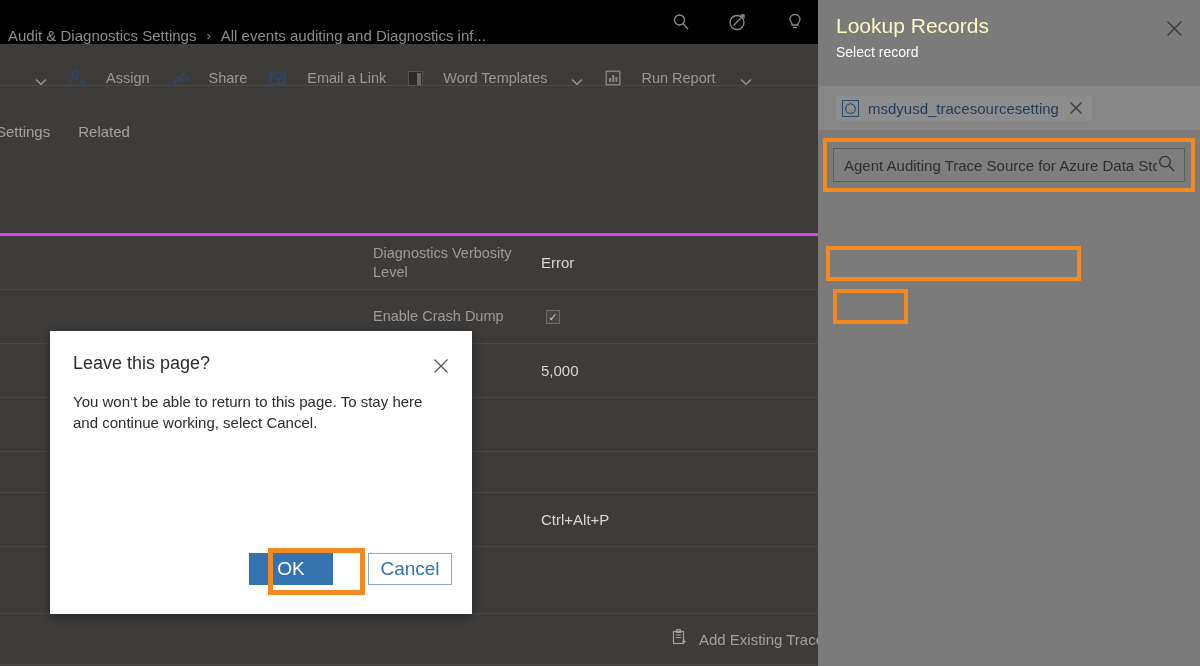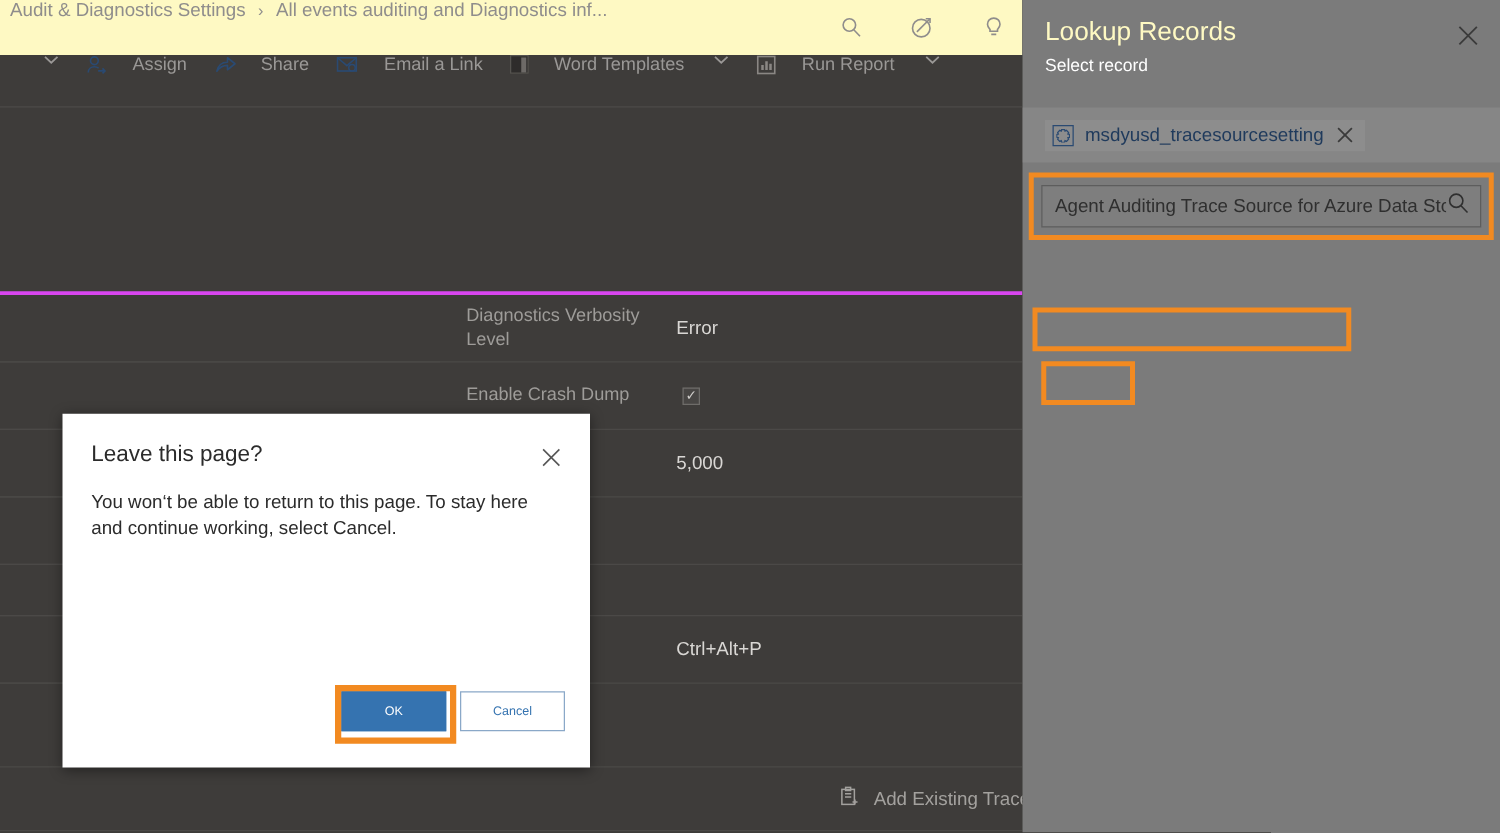--- a/index.html
+++ b/index.html
@@ -26,23 +26,23 @@
     width: 818px;
     height: 666px;
     background: #3e3c3a;
     overflow: hidden;
   }
 
   .app-topbar {
     position: absolute;
     left: 0; top: 0;
     width: 818px; height: 44px;
-    background: #fef9c3;
-    display: flex;
-    align-items: flex-start;
+    background: #000000;
+    display: flex;
+    align-items: flex-end;
   }
   .breadcrumb {
     display: flex;
     align-items: center;
     gap: 10px;
     margin-left: 8px;
     color: #8f8d8c;
     font-size: 15px;
     white-space: nowrap;
   }
@@ -65,21 +65,21 @@
     left: 0; top: 44px;
     width: 818px; height: 42px;
     background: #3e3c3a;
     border-bottom: 1px solid #4c4a48;
     display: flex;
     align-items: center;
     gap: 0px;
   }
   .cmd {
     display: flex;
-    align-items: flex-start;
+    align-items: flex-end;
     gap: 20px;
     padding: 0 11px;
     height: 42px;
     color: #9a9896;
     font-size: 14.5px;
     white-space: nowrap;
   }
   .cmd .chev { margin-left: 4px; }
   .cmd svg { display: block; flex: none; }
 
@@ -313,26 +313,27 @@
     left: 0; top: 222px;
     width: 422px;
     display: flex;
     justify-content: flex-end;
     gap: 11px;
     padding-right: 20px;
   }
   .btn {
     height: 32px;
     min-width: 84px;
-    font-size: 10px;
+    font-size: 19px;
     font-family: "Liberation Sans", sans-serif;
     cursor: pointer;
     display: flex;
     align-items: center;
     justify-content: center;
+    margin-left: 24px;
   }
   .btn-primary {
     background: #3573b0;
     border: 1px solid #3573b0;
     color: #ffffff;
   }
   .btn-secondary {
     background: #ffffff;
     border: 1px solid #8aa8c8;
     color: #3573b0;
@@ -437,20 +438,24 @@
         </span>
         <span>Run Report</span>
         <span class="chev">
           <svg width="12" height="8" viewBox="0 0 12 8">
               <polyline points="1,1.5 6,6.2 11,1.5" fill="none" stroke="#9a9896" stroke-width="1.4"></polyline>
             </svg>
         </span>
       </div>
     </div>
 
+    <div class="app-tabs">
+      <div class="app-tab">Settings</div>
+      <div class="app-tab">Related</div>
+    </div>
 
     <div class="app-rows">
       <div class="app-row">
         <div class="cellsep"></div>
         <div class="lbl">Diagnostics Verbosity Level</div>
         <div class="val">Error</div>
       </div>
       <div class="app-row">
         <div class="cellsep"></div>
         <div class="lbl">Enable Crash Dump</div>

